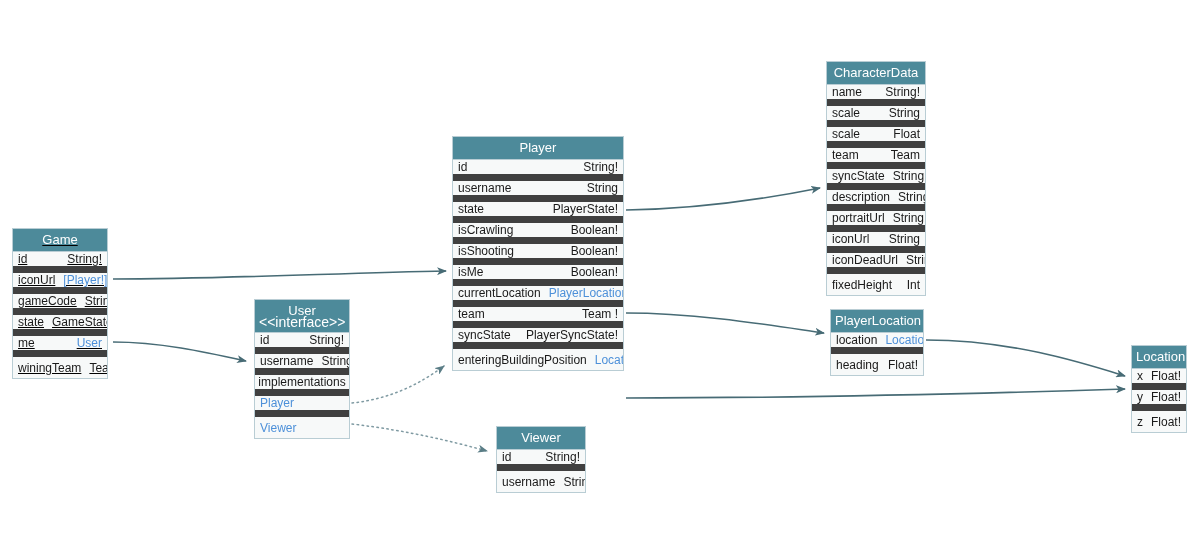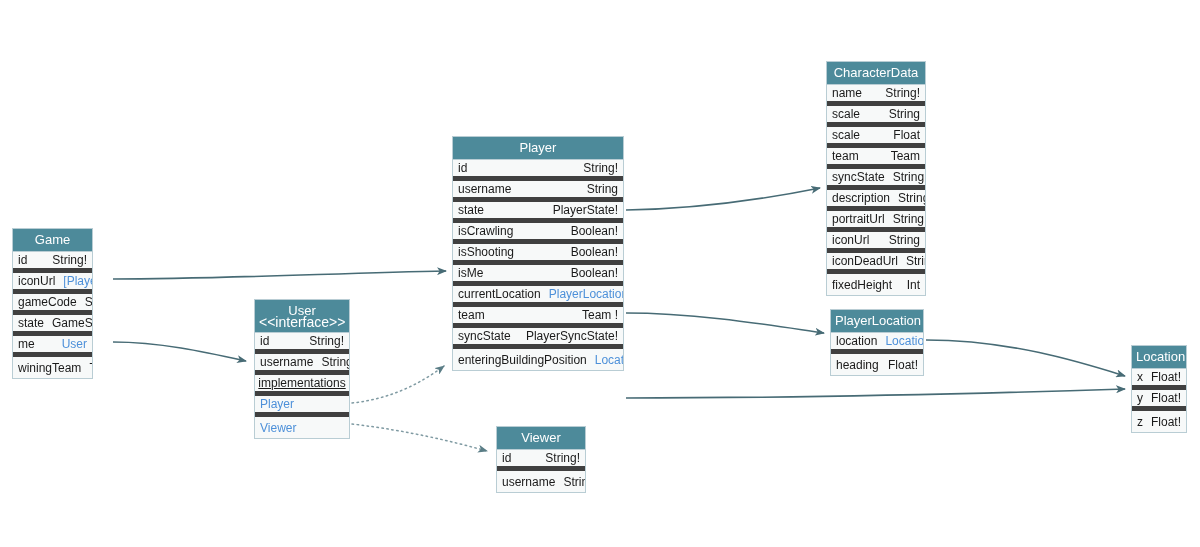--- a/index.html
+++ b/index.html
@@ -53,38 +53,38 @@
     line-height: 11px;
     margin-top: -1px;
   }
   .row {
     box-sizing: border-box;
     height: 21px;
     line-height: 20px;
     font-size: 12px;
     color: #1a1a1a;
     background: #f7f9f9;
-    border-bottom: 5px solid #404040;
+    border-bottom: 7px solid #404040;
     display: flex;
     align-items: center;
     justify-content: space-between;
     padding: 0 5px;
     white-space: nowrap;
     overflow: hidden;
   }
   .row:last-child { border-bottom: none; }
   .row .fname { text-align: left; }
   .row .ftype { text-align: right; margin-left: 8px; }
-  .row.impl-head { justify-content: center; text-decoration: underline; }
+  .row.impl-head { justify-content: center; }
   .row.impl-item { justify-content: flex-start; }
   .link { color: #4d90d9; }
   .bang { color: #1a1a1a; }
 
   
-  #node-game            { left: 12px;   top: 228px; width: 81px; }
+  #node-game            { left: 12px;   top: 228px; width: 96px; text-decoration: underline; }
   #node-user            { left: 254px;  top: 299px; width: 96px;  }
   #node-player          { left: 452px;  top: 136px; width: 172px; }
   #node-viewer          { left: 496px;  top: 426px; width: 90px;  }
   #node-characterdata   { left: 826px;  top: 61px;  width: 100px; }
   #node-playerlocation  { left: 830px;  top: 309px; width: 94px;  }
   #node-location        { left: 1131px; top: 345px; width: 56px;  }
 
   #node-location .row   { font-size: 12px; }
 </style>
 </head>

